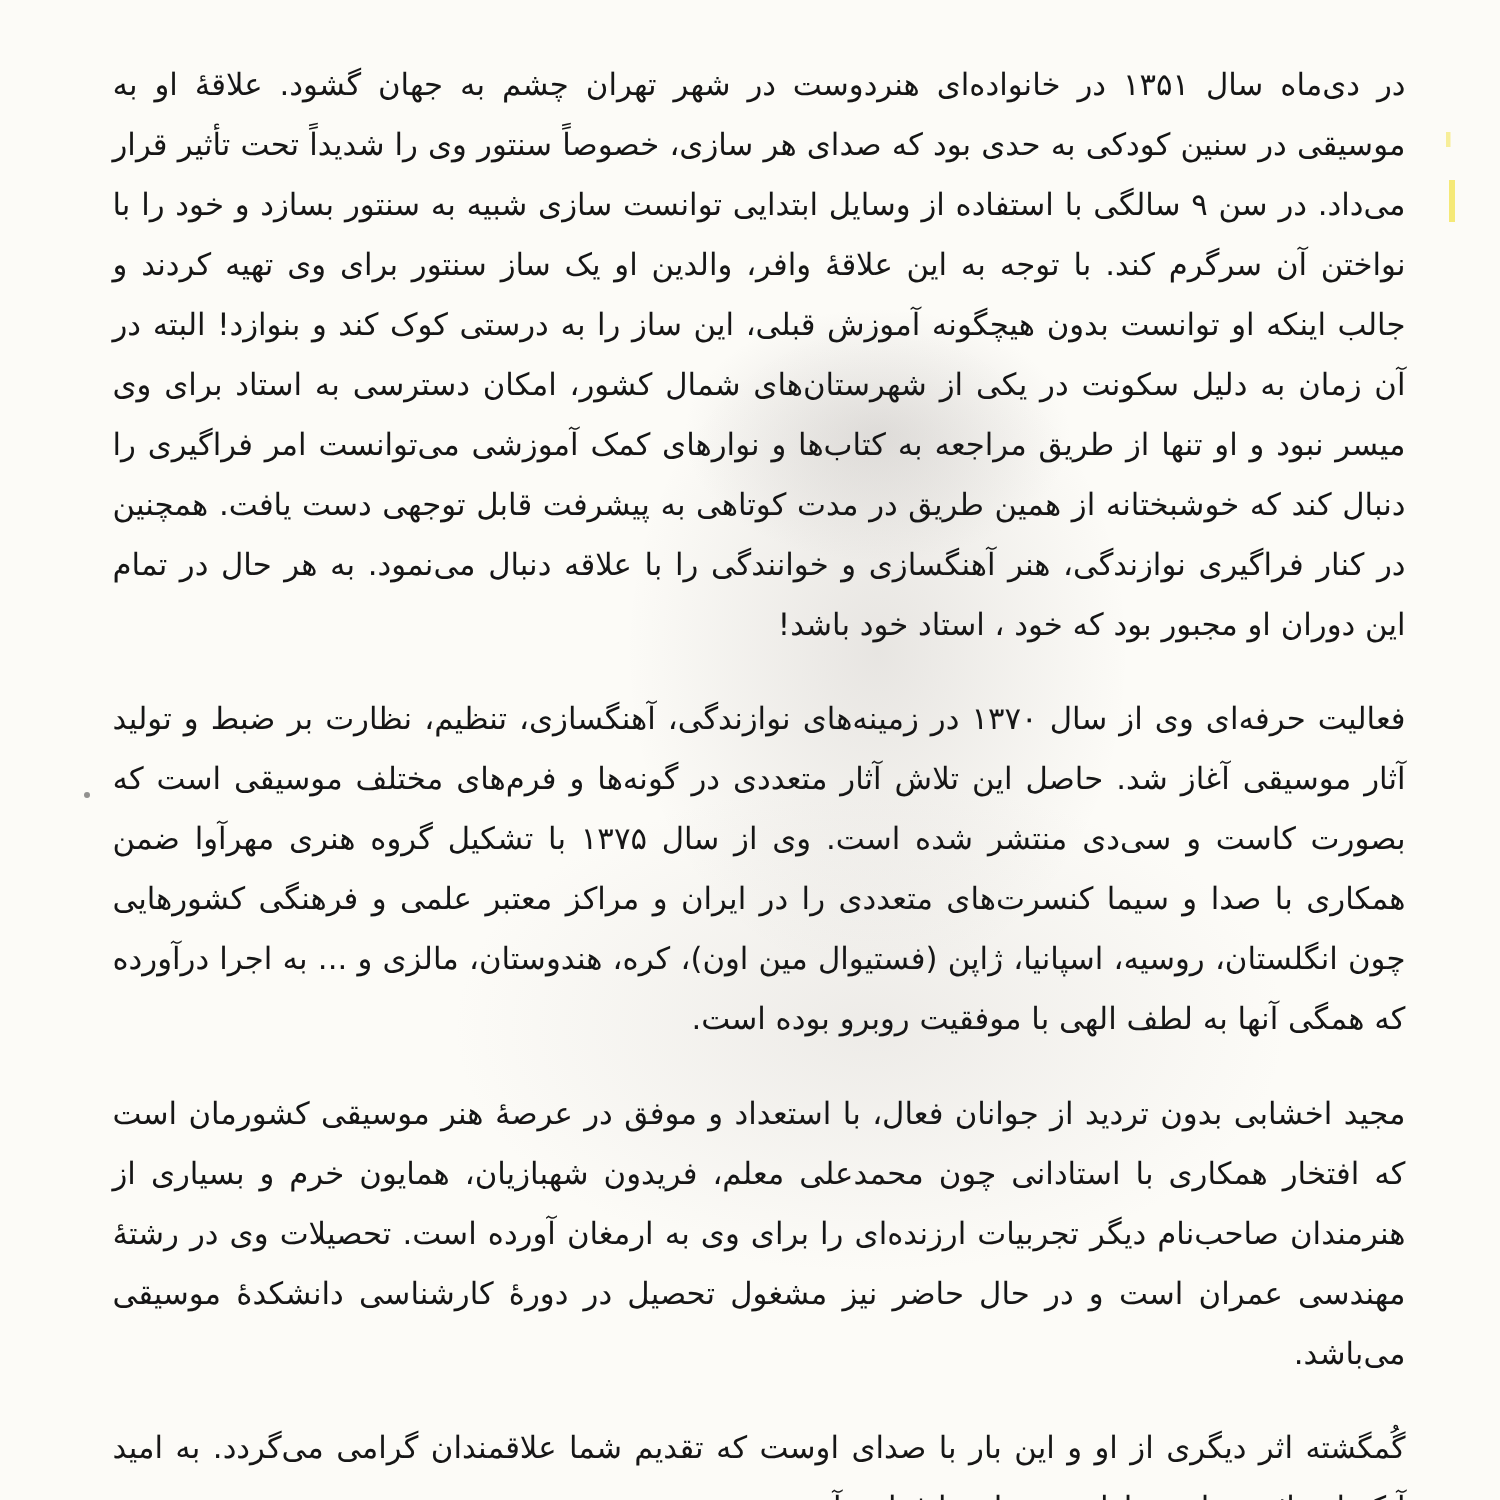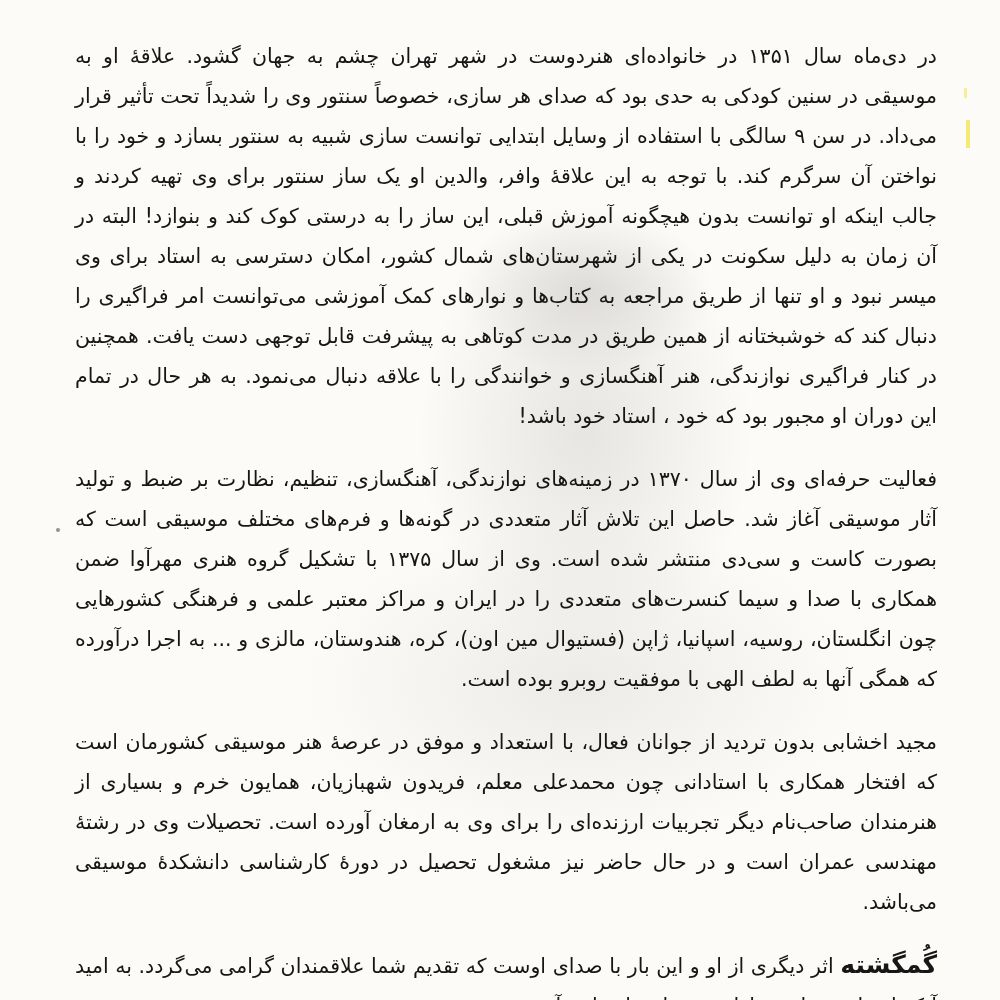--- a/index.html
+++ b/index.html
@@ -44,21 +44,21 @@
     text-align:right;
   }
   .para {
     font-size:20.5px;
     line-height:40px;
     text-align:justify;
     text-justify:inter-word;
     margin:0 0 23px 12px;
   }
   .seg-bold { font-weight:normal; }
-  .lead-bold { font-weight:bold; font-size:25px; }
+  .lead-bold { font-weight:normal; font-size:20px; }
 </style>
 </head>
 <body>
 
 <div class="watermark wm-shoulders"></div>
 <div class="watermark wm-face"></div>
 <div class="watermark wm-hair"></div>
 <div class="speck speck-a"></div>
 <div class="speck speck-b"></div>
 <div class="speck speck-c"></div>

